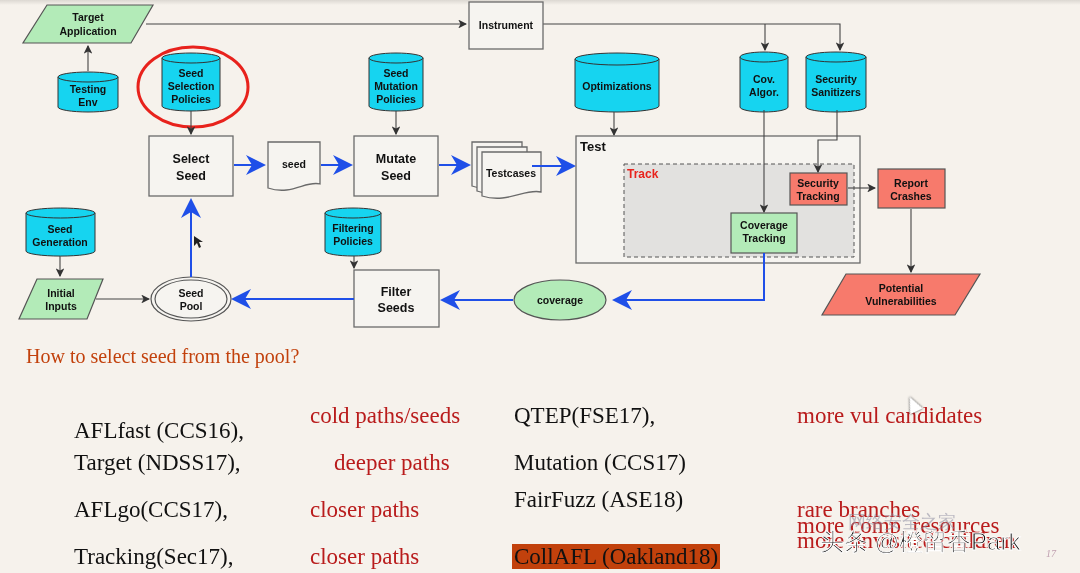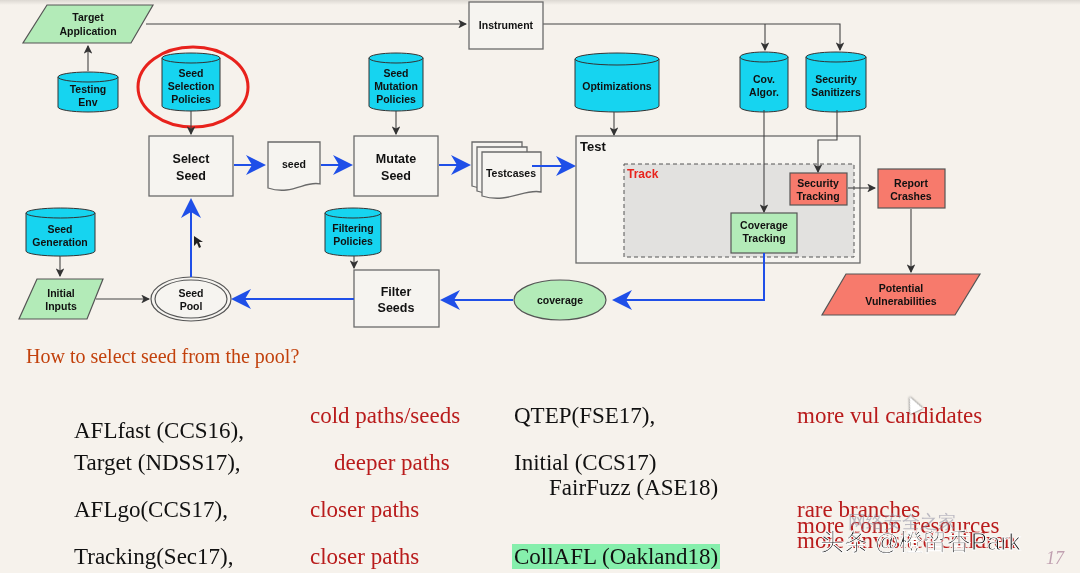--- a/index.html
+++ b/index.html
@@ -24,34 +24,34 @@
   .barr { stroke: #1f4fe8; stroke-width: 2; fill: none; }
 
   .question {
     position: absolute; left: 26px; top: 345px;
     font-family: "Liberation Serif", serif; font-size: 20px; color: #c2410c;
     white-space: nowrap;
   }
   .row { position: absolute; font-family: "Liberation Serif", serif; font-size: 23px; white-space: nowrap; }
   .tool { color: #111; }
   .desc { color: #b91c1c; }
-  .hl { background: #86efac; padding: 0 2px; }
+  .hl { background: #c2410c; padding: 0 2px; }
   .watermark {
     position: absolute; left: 820px; top: 526px;
     font-family: Liberation Sans, sans-serif; font-size: 24px; color: #111;
     -webkit-text-stroke: 1px #fff; white-space: nowrap; text-align: center;
   }
   .watermark2 {
     position: absolute; left: 848px; top: 510px;
     font-family: Liberation Serif, serif; font-size: 18px; color: rgba(140,140,160,0.55);
     white-space: nowrap;
   }
   .pagenum {
     position: absolute; left: 1046px; top: 548px;
-    font-family: "Liberation Serif", serif; font-size: 18px; color: #c0a0b0; font-style: italic;
+    font-family: "Liberation Serif", serif; font-size: 10px; color: #c0a0b0; font-style: italic;
   }
   .cursor {
     position: absolute; left: 906px; top: 396px; width: 0; height: 0;
     border-left: 7px solid transparent; border-right: 7px solid transparent;
     border-bottom: 16px solid #fff; transform: rotate(-25deg);
     filter: drop-shadow(0 0 1px #333);
   }
 </style>
 </head>
 <body>
@@ -253,23 +253,23 @@
 <div class="row desc" style="left:310px; top:403px;">cold paths/seeds</div>
 <div class="row tool" style="left:74px; top:450px;">Target (NDSS17),</div>
 <div class="row desc" style="left:310px; top:450px;margin-left:24px;">deeper paths</div>
 <div class="row tool" style="left:74px; top:497px;">AFLgo(CCS17),</div>
 <div class="row desc" style="left:310px; top:497px;">closer paths</div>
 <div class="row tool" style="left:74px; top:544px;">Tracking(Sec17),</div>
 <div class="row desc" style="left:310px; top:544px;">closer paths</div>
 
 <div class="row tool" style="left:514px; top:403px;">QTEP(FSE17),</div>
 <div class="row desc" style="left:797px; top:403px;">more vul candidates</div>
-<div class="row tool" style="left:514px; top:450px;">Initial (CCS17)</div>
+<div class="row tool" style="left:514px; top:450px;">Mutation (CCS17)</div>
 <div class="row desc" style="left:797px; top:477px;margin-top:36px;">more comp. resources</div>
-<div class="row tool" style="left:514px; top:475px;margin-left:35px;">FairFuzz (ASE18)</div>
+<div class="row tool" style="left:514px; top:487px;">FairFuzz (ASE18)</div>
 <div class="row desc" style="left:797px; top:497px;">rare branches</div>
 <div class="row tool" style="left:512px; top:544px;"><span class="hl">CollAFL (Oakland18)</span></div>
 <div class="row desc" style="left:797px; top:528px;">more unvisited children</div>
 
 <div class="cursor"></div>
 <div class="watermark2">网络安全之家</div>
 <div class="watermark">头条 @橙留香Park</div>
 <div class="pagenum">17</div>
 
 </body></html>

